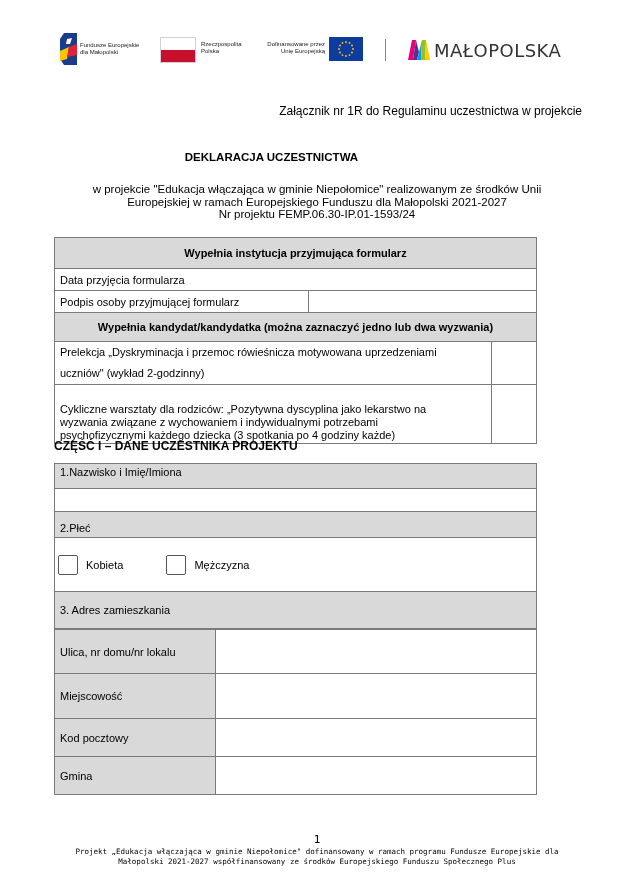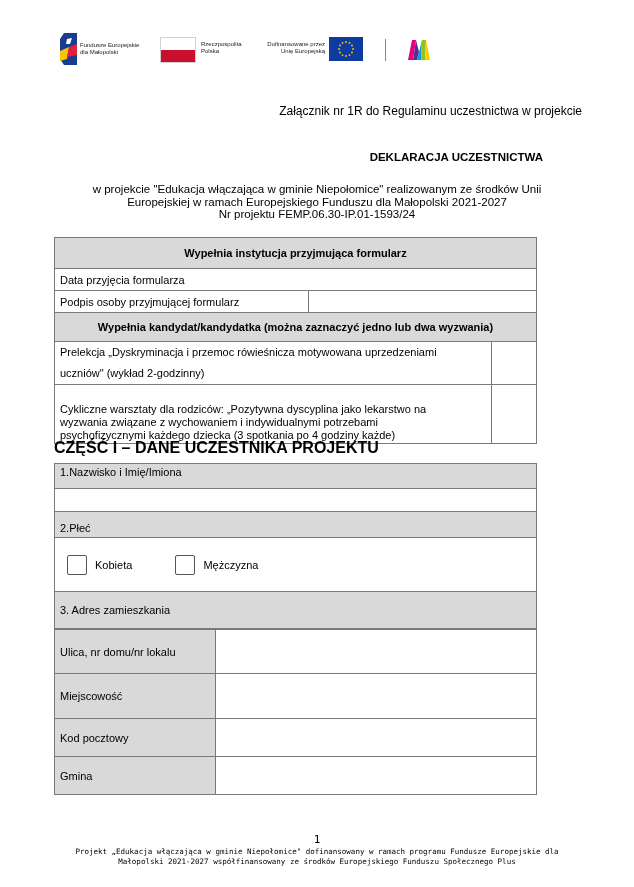--- a/index.html
+++ b/index.html
@@ -19,32 +19,32 @@
     .logo-eu { left: 258px; top: 37px; width: 110px; height: 26px; }
     .logo-eu .txt { position: absolute; left: 0; top: 4px; width: 67px; text-align: right; font-size: 6px; line-height: 7px; color: #222; }
     .logo-eu .flag { position: absolute; left: 71px; top: 0; width: 34px; height: 24px; background: #0d3b9e; }
     .logo-sep { left: 385px; top: 39px; width: 1px; height: 22px; background: #888; }
     .logo-mp { left: 408px; top: 38px; width: 170px; height: 26px; }
     .logo-mp .mark { position: absolute; left: 0; top: 2px; width: 22px; height: 20px; }
     .logo-mp .txt { position: absolute; left: 26px; top: 2px; font-size: 18px; letter-spacing: 0.5px; color: #333; font-family: "DejaVu Sans", sans-serif; }
 
     
     .zalacznik { right: 52px; top: 104px; font-size: 12px; }
-    .title { left: 0; width: 543px; top: 151px; text-align: right; font-weight: bold; font-size: 11.5px; }
+    .title { left: 0; width: 543px; top: 151px; text-align: center; font-weight: bold; font-size: 11.5px; }
     .subtitle { left: 0; width: 634px; top: 183px; text-align: center; font-size: 11.5px; line-height: 12.5px; }
 
     
     table { border-collapse: collapse; position: absolute; font-size: 11px; }
     td { border: 1.5px solid #7a7a7a; padding: 0 5px; vertical-align: middle; }
     .gray { background: #d9d9d9; }
     .center { text-align: center; font-weight: bold; }
 
     .t1 { left: 54px; top: 237px; width: 483px; }
 
-    .section { left: 54px; top: 439px; font-weight: bold; font-size: 16px; }
+    .section { left: 54px; top: 439px; font-weight: bold; font-size: 12px; }
 
     .t2 { left: 54px; top: 463px; width: 483px; border-radius: 29px; }
     .cb { display: inline-block; width: 18px; height: 18px; border: 1.5px solid #555; border-radius: 2px; vertical-align: middle; background: #fff; }
     .cb-label { display: inline-block; vertical-align: middle; margin-left: 8px; }
 
     .t3 { left: 54px; top: 629px; width: 483px; }
 
     .footer-page { left: 0; width: 634px; top: 833px; text-align: center; font-size: 11px; font-family: "DejaVu Sans Mono", monospace; }
     .footer-text { left: 0; width: 634px; top: 847px; text-align: center; font-size: 7.5px; line-height: 10px; font-family: "DejaVu Sans Mono", monospace; }
   </style>
@@ -102,20 +102,21 @@
 <div class="abs logo-sep"></div>
 
 <div class="abs logo-mp">
   <svg class="mark" viewBox="0 0 22 20">
     <polygon points="0,20 4,0 8,0 5,20" fill="#e6007e"></polygon>
     <polygon points="5,20 8,0 11,12 9,20" fill="#5b2d8e"></polygon>
     <polygon points="9,20 11,12 14,0 13,20" fill="#009fe3"></polygon>
     <polygon points="13,20 14,0 18,0 17,20" fill="#95c11f"></polygon>
     <polygon points="17,20 18,0 22,20" fill="#ffcc00"></polygon>
   </svg>
+  <div class="txt">MAŁOPOLSKA</div>
 </div>
 
 <div class="abs zalacznik">Załącznik nr 1R do Regulaminu uczestnictwa w projekcie</div>
 <div class="abs title">DEKLARACJA UCZESTNICTWA</div>
 <div class="abs subtitle">
   <div>w projekcie "Edukacja włączająca w gminie Niepołomice" realizowanym ze środków Unii</div>
   <div>Europejskiej w ramach Europejskiego Funduszu dla Małopolski 2021-2027</div>
   <div>Nr projektu FEMP.06.30-IP.01-1593/24</div>
 </div>
 
@@ -166,21 +167,21 @@
       <tr style="height:25px">
     <td class="gray" style="vertical-align:top; padding-top:2px;">1.Nazwisko i Imię/Imiona</td>
   </tr>
   <tr style="height:23px">
     <td></td>
   </tr>
   <tr style="height:26px">
     <td class="gray" style="vertical-align:top; padding-top:10px;">2.Płeć</td>
   </tr>
   <tr style="height:54px">
-    <td style="padding-left:12px;margin-top:18px;">
+    <td style="padding-left:3px;margin-top:18px;">
       <span style="display:inline-block; margin-right:40px;">
         <span class="cb"></span><span class="cb-label">Kobieta</span>
       </span>
       <span style="display:inline-block;">
         <span class="cb"></span><span class="cb-label">Mężczyzna</span>
       </span>
     </td>
   </tr>
   <tr style="height:37px">
     <td class="gray">3. Adres zamieszkania</td>

